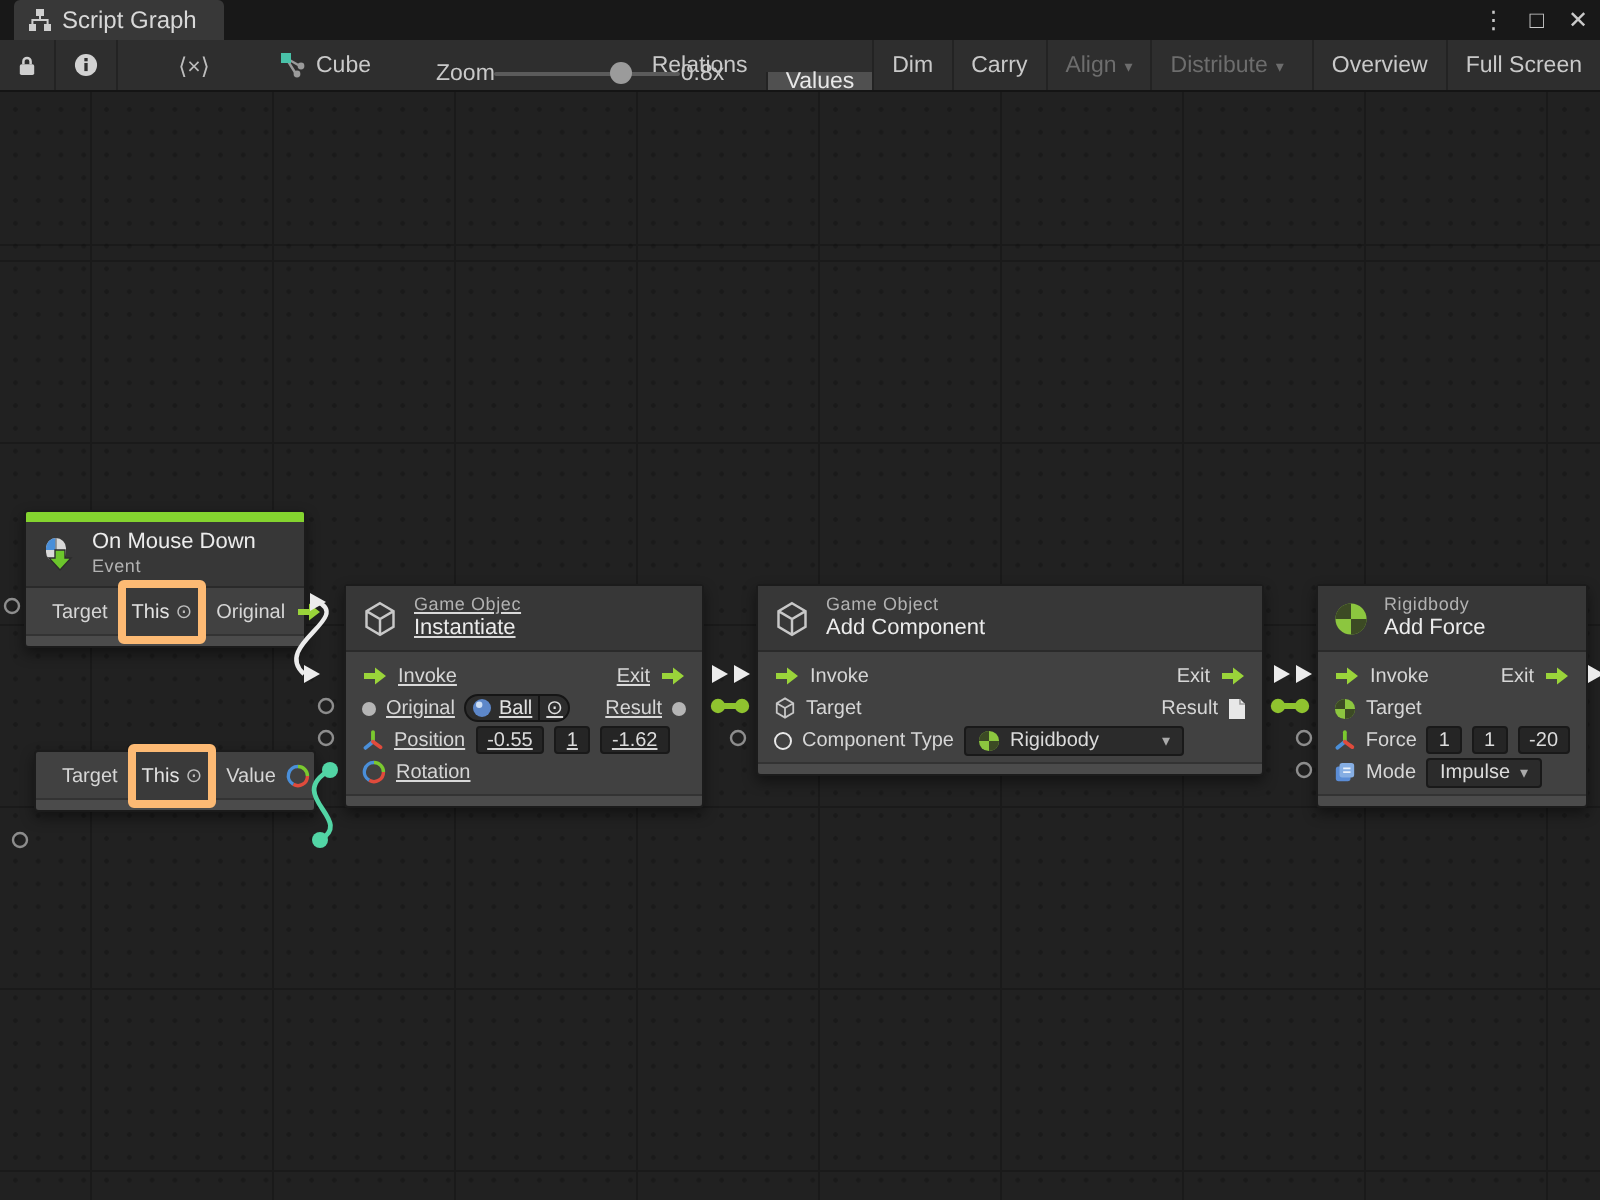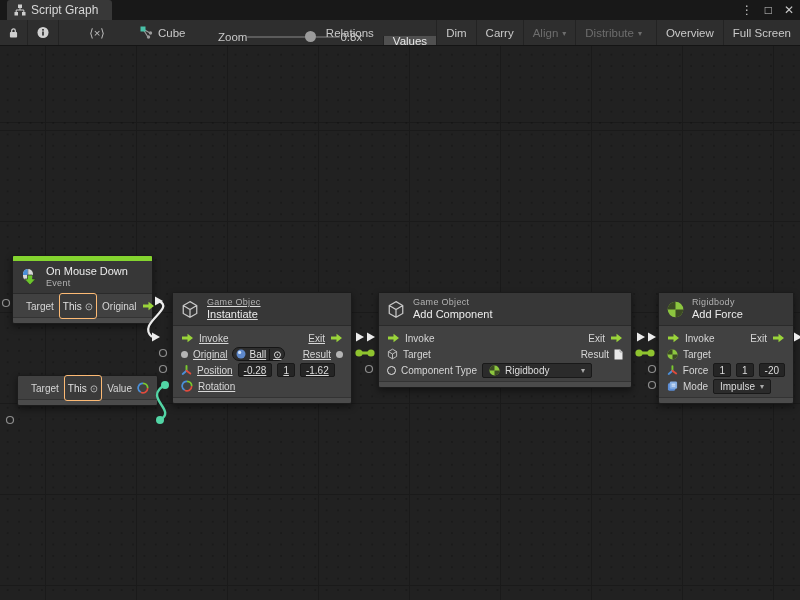--- a/index.html
+++ b/index.html
@@ -46,21 +46,21 @@
   .ngreen { height:5px; background:#84d42f; border-radius:1px 1px 0 0; }
   .nhead { background:#373737; border-bottom:1px solid #2a2a2a; display:flex;
     align-items:center; gap:8px; padding:4px 10px 4px 8px; }
   .nhead .t1 { font-size:11px; color:#ececec; line-height:13px; }
   .nhead .t2 { font-size:9px; color:#b2b2b2; line-height:11px; letter-spacing:.3px; }
   .nbody { padding:4px 0 3px; }
   .nrow { display:flex; align-items:center; height:16px; padding:0 8px; gap:5px; font-size:10px; color:#d6d6d6; }
   .rright { margin-left:auto; display:flex; align-items:center; gap:5px; }
   .nfoot { height:6px; background:#4b4b4b; border-top:1px solid #333; border-radius:0 0 2px 2px; }
 
-  .chip { display:inline-flex; align-items:center; gap:3px; border:1px solid #fdba74;
+  .chip { display:inline-flex; align-items:center; gap:3px; border:4px solid #fdba74;
     background:#3a3a3a; border-radius:3px; padding:12px 3px; height:13px; font-size:10px; color:#e2e2e2; }
   .chip .pick { color:#bdbdbd; font-size:10px; }
   .vchip { display:inline-flex; align-items:center; justify-content:center;
     background:#252525; border:1px solid #191919; border-radius:2px;
     height:14px; padding:0 5px; font-size:10px; color:#dcdcdc; }
   .objchip { display:inline-flex; align-items:center; gap:3px; background:#2d2d2d;
     border:1px solid #151515; border-radius:7px; height:14px; padding:0 2px 0 3px;
     font-size:10px; color:#e2e2e2; }
   .dd { display:inline-flex; align-items:center; gap:5px; background:#2b2b2b;
     border:1px solid #191919; border-radius:2px; height:15px; padding:0 6px;
@@ -261,21 +261,21 @@
           <span class="dot"></span>
         </span>
       </div>
       <div class="nrow">
         <svg width="11" height="11" viewBox="0 0 16 16">
           <path d="M8 8.5 V1.5" stroke="#7ac92f" stroke-width="2.8" stroke-linecap="round"></path>
           <path d="M8 8.5 L2.5 13" stroke="#4a8fd9" stroke-width="2.8" stroke-linecap="round"></path>
           <path d="M8 8.5 L13.5 12.5" stroke="#e04b3c" stroke-width="2.8" stroke-linecap="round"></path>
         </svg>
         <span>Position</span>
-        <span class="vchip">-0.28</span>
+        <span class="vchip">-0.55</span>
         <span class="vchip">1</span>
         <span class="vchip">-1.62</span>
       </div>
       <div class="nrow">
         <svg width="12" height="12" viewBox="0 0 14 14">
           <path d="M7 1.5 A5.5 5.5 0 0 1 12.5 7" fill="none" stroke="#7ac92f" stroke-width="2"></path>
           <path d="M12.5 7 A5.5 5.5 0 0 1 4.2 11.8" fill="none" stroke="#e04b3c" stroke-width="2"></path>
           <path d="M4.2 11.8 A5.5 5.5 0 0 1 7 1.5" fill="none" stroke="#4a8fd9" stroke-width="2"></path>
         </svg>
         <span>Rotation</span>

